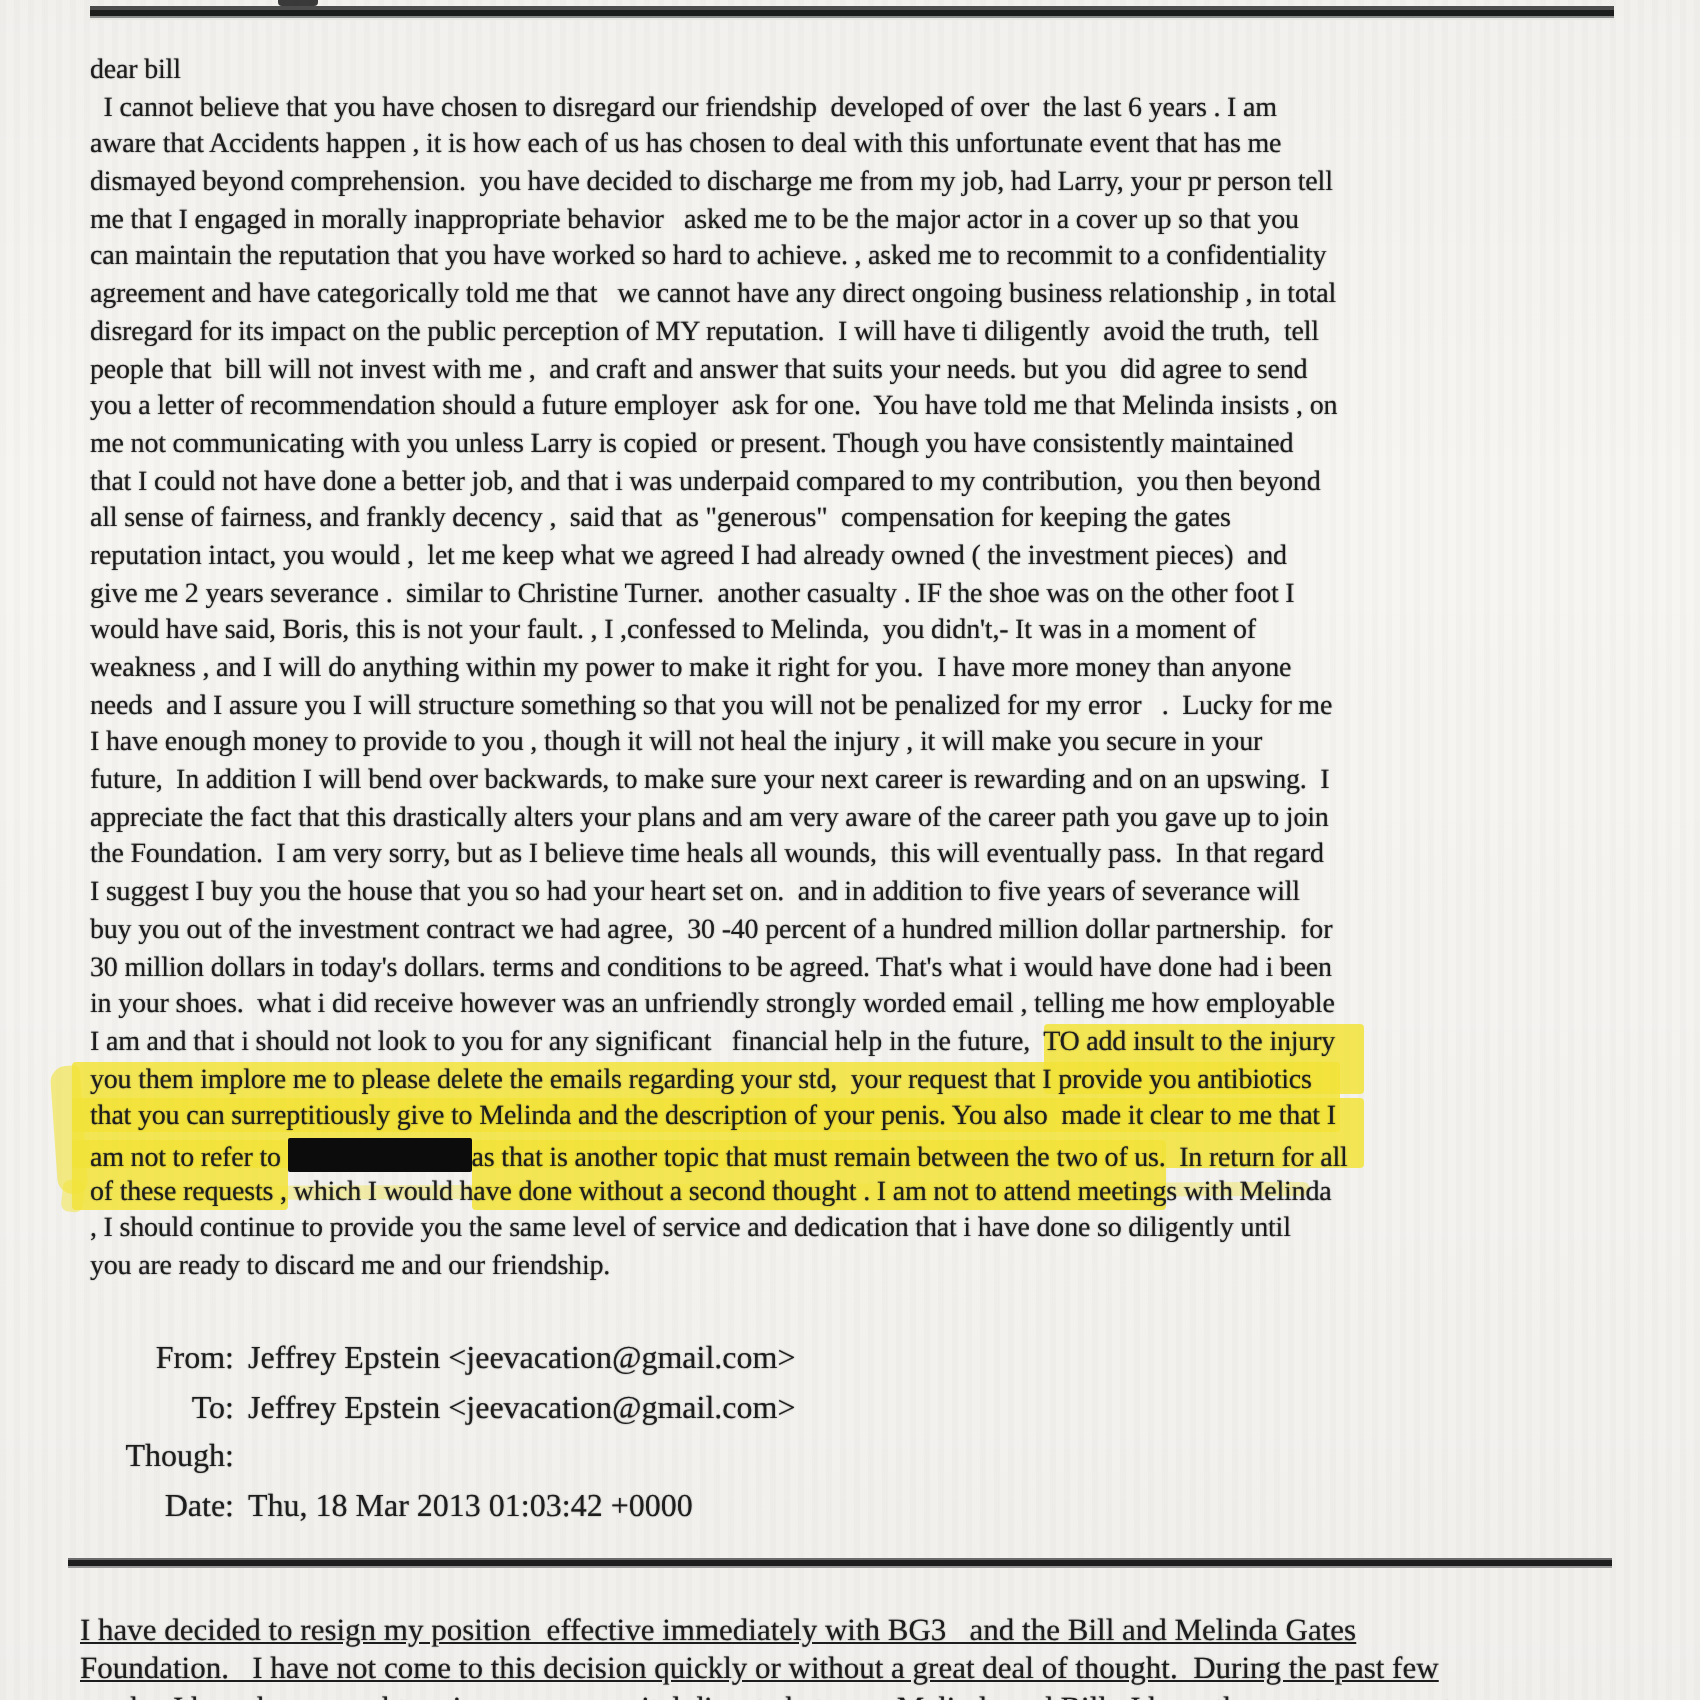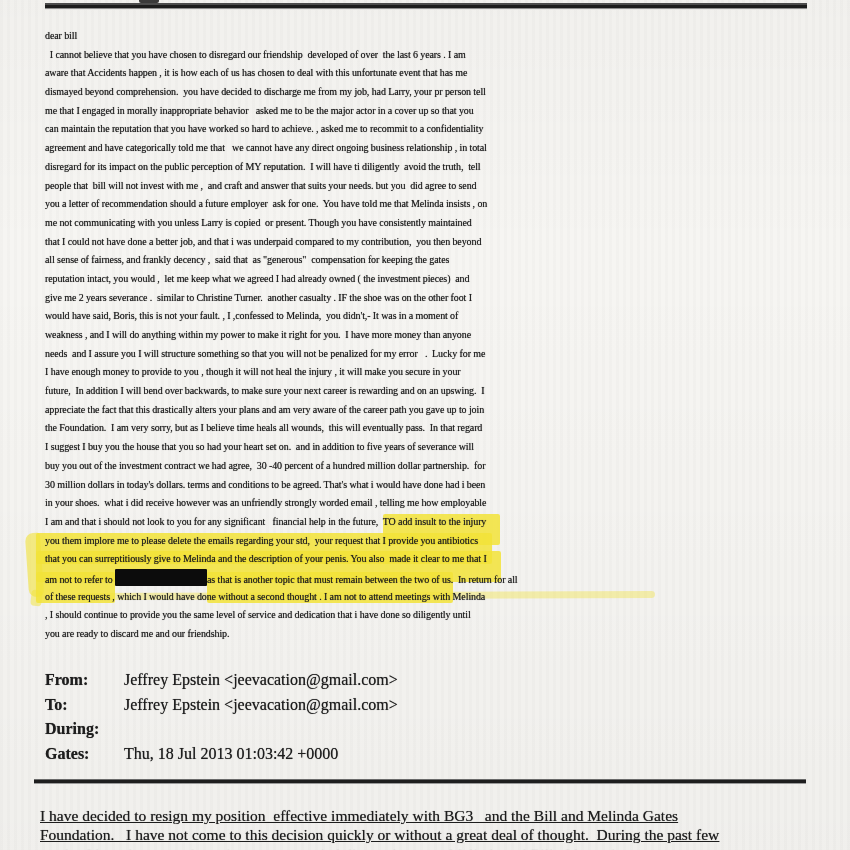--- a/index.html
+++ b/index.html
@@ -25,21 +25,21 @@
   .top-speck {
     position: absolute; left: 139px; top: 0; width: 20px; height: 3px;
     background: #1a1a1a; opacity: .85; border-radius: 0 0 2px 2px;
   }
   .rule-mid {
     position: absolute; left: 34px; top: 779px; width: 772px; height: 5px;
     background: linear-gradient(to bottom, #6a6a6a 0 1px, #1e1e1e 1px 4px, #9a9a9a 4px 5px);
   }
   .letter {
     position: absolute; left: 45px; top: 27px; width: 790px;
-    font-size: 10px; line-height: 18.7px;
+    font-size: 14px; line-height: 18.7px;
     letter-spacing: -0.1px;
     white-space: pre;
     text-shadow: 0 0 0.7px rgba(28,28,28,0.75);
   }
   .line { height: 18.7px; position: relative; }
   .hl {
     background: var(--highlight-bg, rgba(242,227,56,0.85));
     padding-top: 2px; padding-bottom: 18px;
     border-radius: 2px;
     text-align: center;
@@ -69,21 +69,21 @@
     background: rgba(242,227,56,0.38);
     border-radius: 4px;
     transform: rotate(-0.2deg);
   }
   .email-header {
     position: absolute; left: 45px; top: 668px;
     font-size: 16px; line-height: 24.5px;
     text-shadow: 0 0 0.7px rgba(28,28,28,0.75);
   }
   .header-row { display: flex; height: 24.5px; }
-  .header-label { width: 72px; text-align: left; font-weight: bold; white-space: pre; }
+  .header-label { width: 72px; text-align: right; font-weight: normal; white-space: pre; }
   .header-value { margin-left: 7px; white-space: pre; }
   .footer {
     position: absolute; left: 40px; top: 806px; width: 790px;
     font-size: 15.5px; line-height: 19.4px;
     white-space: pre;
     text-shadow: 0 0 0.7px rgba(28,28,28,0.75);
   }
   .footer .line { height: 19.4px; text-decoration: underline; }
 </style>
 </head>
@@ -102,24 +102,24 @@
 <div class="email-header">
     <div class="header-row">
       <div class="header-label">From:</div>
       <div class="header-value">Jeffrey Epstein &lt;jeevacation@gmail.com&gt;</div>
     </div>
     <div class="header-row">
       <div class="header-label">To:</div>
       <div class="header-value">Jeffrey Epstein &lt;jeevacation@gmail.com&gt;</div>
     </div>
     <div class="header-row">
-      <div class="header-label">During:</div>
+      <div class="header-label">Though:</div>
       <div class="header-value"></div>
     </div>
     <div class="header-row">
-      <div class="header-label">Gates:</div>
-      <div class="header-value">Thu, 18 Jul 2013 01:03:42 +0000</div>
+      <div class="header-label">Date:</div>
+      <div class="header-value">Thu, 18 Mar 2013 01:03:42 +0000</div>
     </div>
   </div>
 
 <div class="rule-mid"></div>
 
 <div class="footer"><div class="line">I have decided to resign my position  effective immediately with BG3   and the Bill and Melinda Gates</div><div class="line">Foundation.   I have not come to this decision quickly or without a great deal of thought.  During the past few</div><div class="line">weeks, I have been caught up in a severe marital dispute between Melinda and Bill.  I have the greatest respect</div></div>
 
 </body></html>

